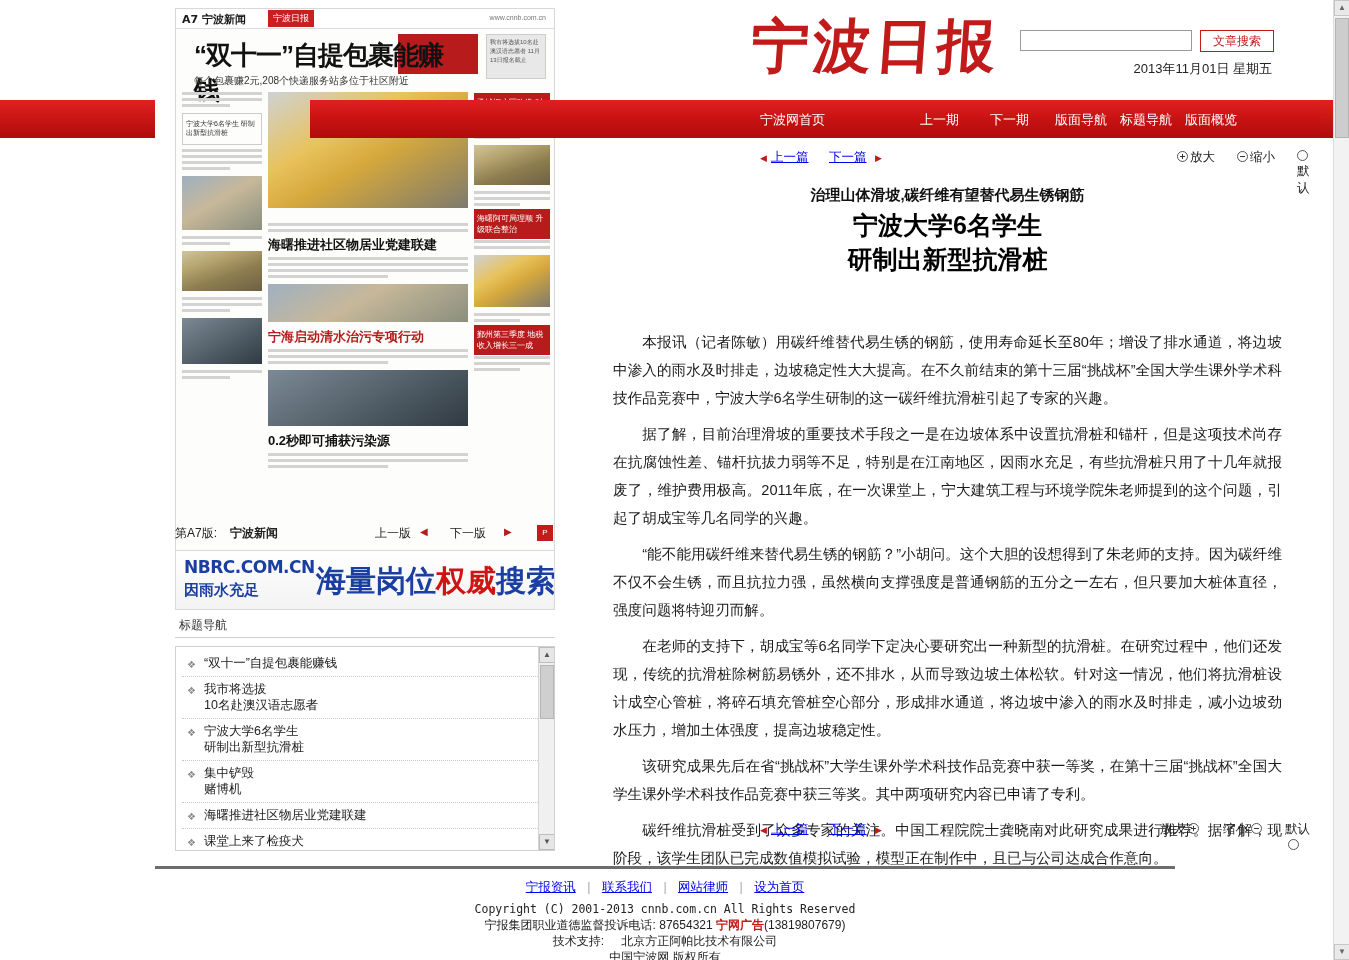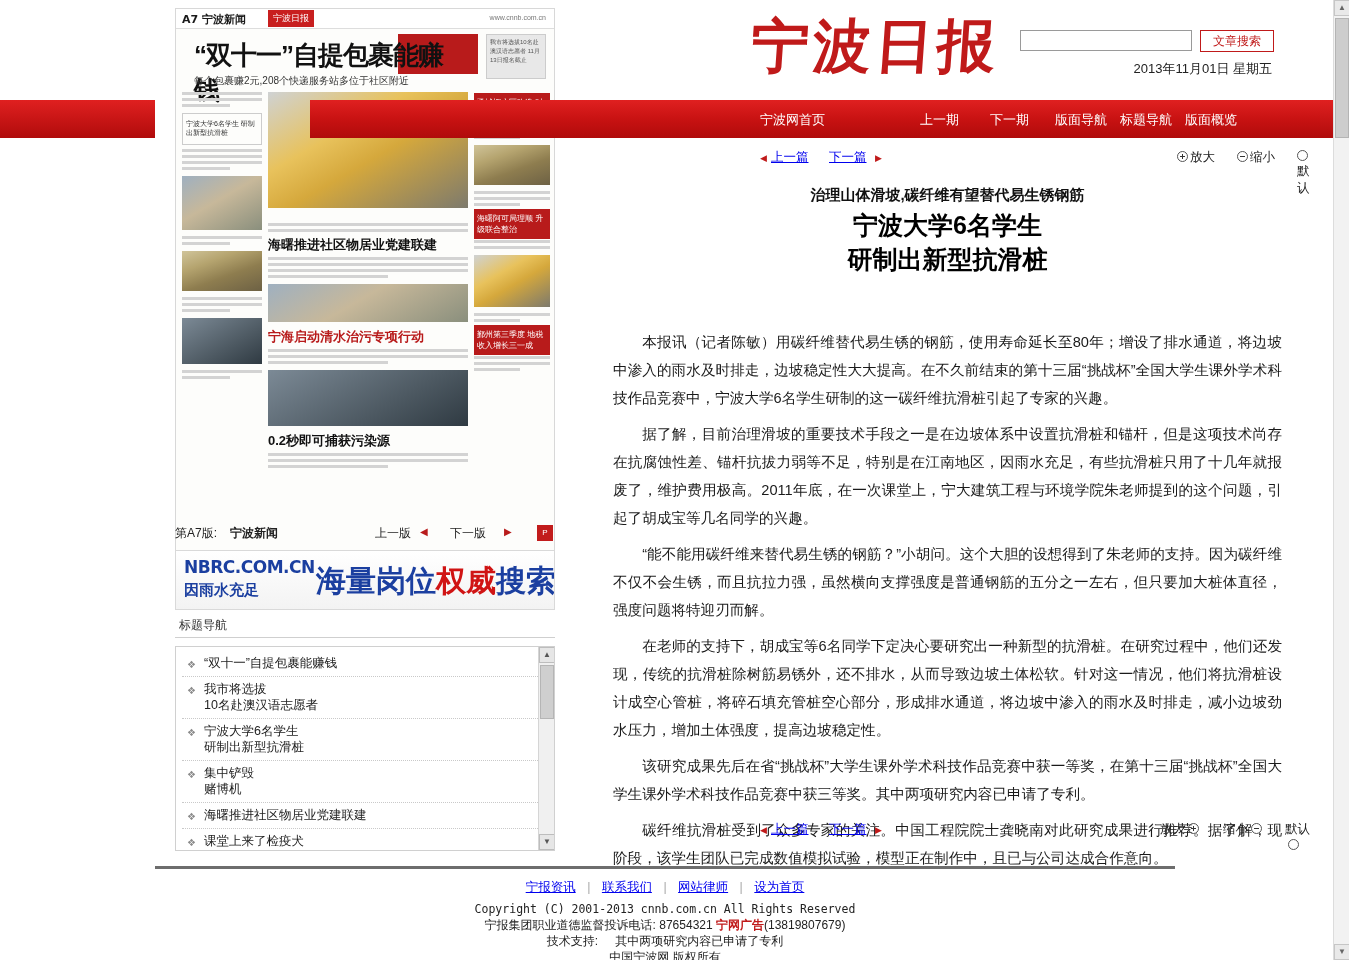--- a/index.html
+++ b/index.html
@@ -569,21 +569,21 @@
       <span class="sep">|</span>
       <a href="#">设为首页</a>
     </div>
     <div class="f-line" style="margin-top:5px;">Copyright (C) 2001-2013 cnnb.com.cn  All Rights Reserved</div>
     <div class="f-line cn">
       <span>宁报集团职业道德监督投诉电话: 87654321</span>
       <span class="f-red" style="margin-left:0;">宁网广告</span><span>(13819807679)</span>
     </div>
     <div class="f-line cn">
       <span>技术支持:</span>
-      <span style="margin-left:14px;">其中两项研究内容已申请了专利</span>
+      <span style="margin-left:14px;">北京方正阿帕比技术有限公司</span>
     </div>
     <div class="f-line cn">中国宁波网   版权所有</div>
   </div>
 
   <div class="page-scroll">
     <div class="ps-up">▲</div>
     <div class="ps-thumb"></div>
     <div class="ps-dn">▼</div>
   </div>
 

